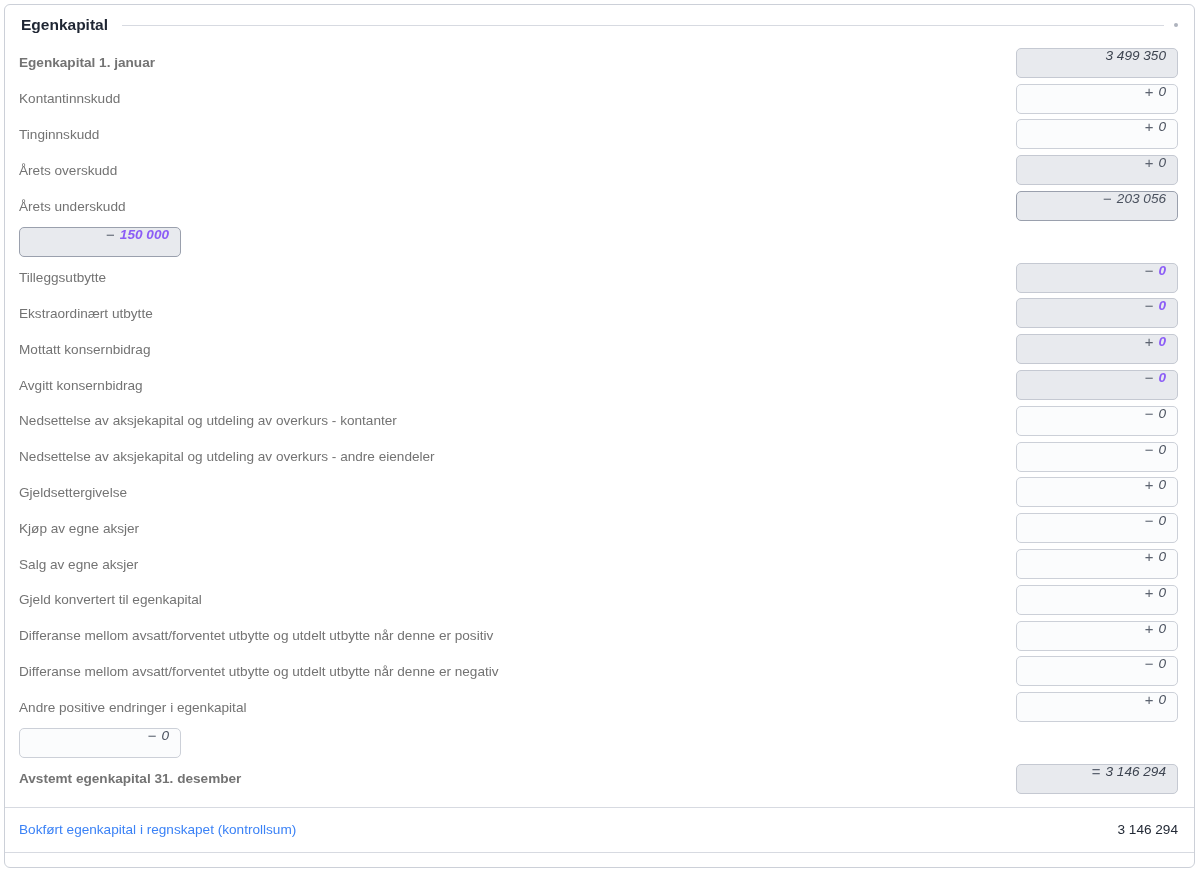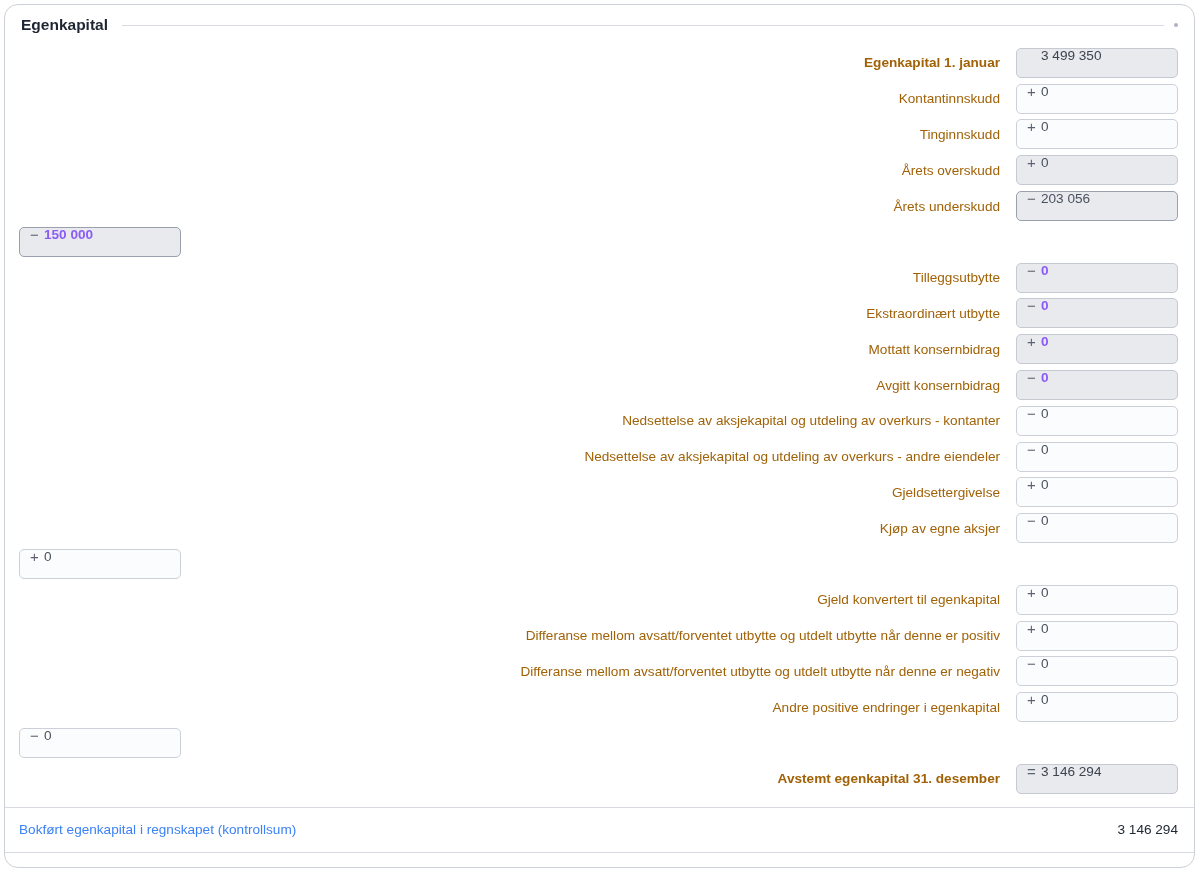--- a/index.html
+++ b/index.html
@@ -16,21 +16,21 @@
     background: #ffffff;
     overflow: hidden;
   }
   .panel {
     position: absolute;
     left: 4px;
     top: 4px;
     width: 1191px;
     height: 864px;
     border: 1px solid #ccd0d8;
-    border-radius: 14px;
+    border-radius: 6px;
     background: #ffffff;
   }
 
   
   .panel-header {
     display: flex;
     align-items: center;
     height: 40px;
     padding: 0 14px 0 16px;
   }
@@ -59,41 +59,41 @@
     padding: 0 16px 0 14px;
   }
   .row {
     display: flex;
     align-items: center;
     height: 35.8px;
   }
   .row-label {
     flex: 1 1 auto;
     font-size: 13.6px;
-    color: #a16207;
+    color: #737373;
     white-space: nowrap;
     overflow: hidden;
     text-overflow: ellipsis;
     padding-right: 16px;
-    text-align: right;
   }
   .row-label.bold { font-weight: bold; }
 
   
   .field {
     flex: 0 0 auto;
     width: 162px;
     height: 30px;
     border: 1px solid #ccd0d8;
     border-radius: 5px;
     background: #fbfcfd;
     display: flex;
     align-items: center;
-    justify-content: flex-start;
+    justify-content: flex-end;
     padding: 0 11px 15px 10px;
+    font-style: italic;
   }
   .field.shaded {
     background: #e8eaee;
     border-color: #c5c9d2;
   }
   .field.strong-border {
     border-color: #9aa0ad;
   }
   .field .sign {
     font-size: 15px;
@@ -249,20 +249,21 @@
           </div>
         </div>
         <div class="row">
           <div class="row-label">Kjøp av egne aksjer</div>
           <div class="field">
             <span class="sign">−</span>
             <span class="value">0</span>
           </div>
         </div>
         <div class="row">
+          <div class="row-label">Salg av egne aksjer</div>
           <div class="field">
             <span class="sign">+</span>
             <span class="value">0</span>
           </div>
         </div>
         <div class="row">
           <div class="row-label">Gjeld konvertert til egenkapital</div>
           <div class="field">
             <span class="sign">+</span>
             <span class="value">0</span>

